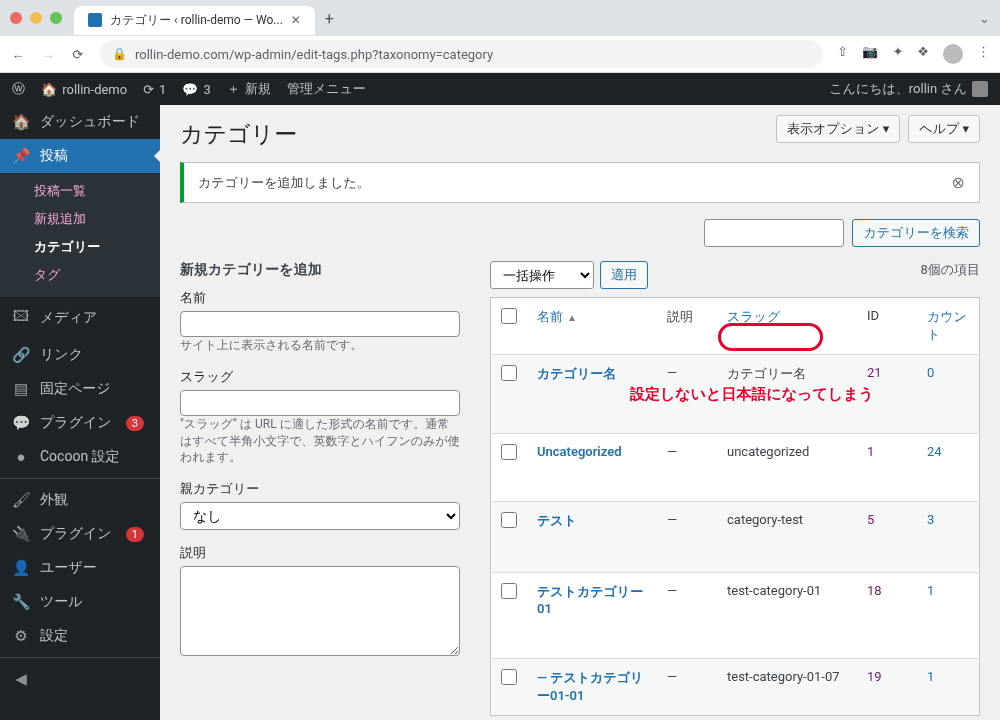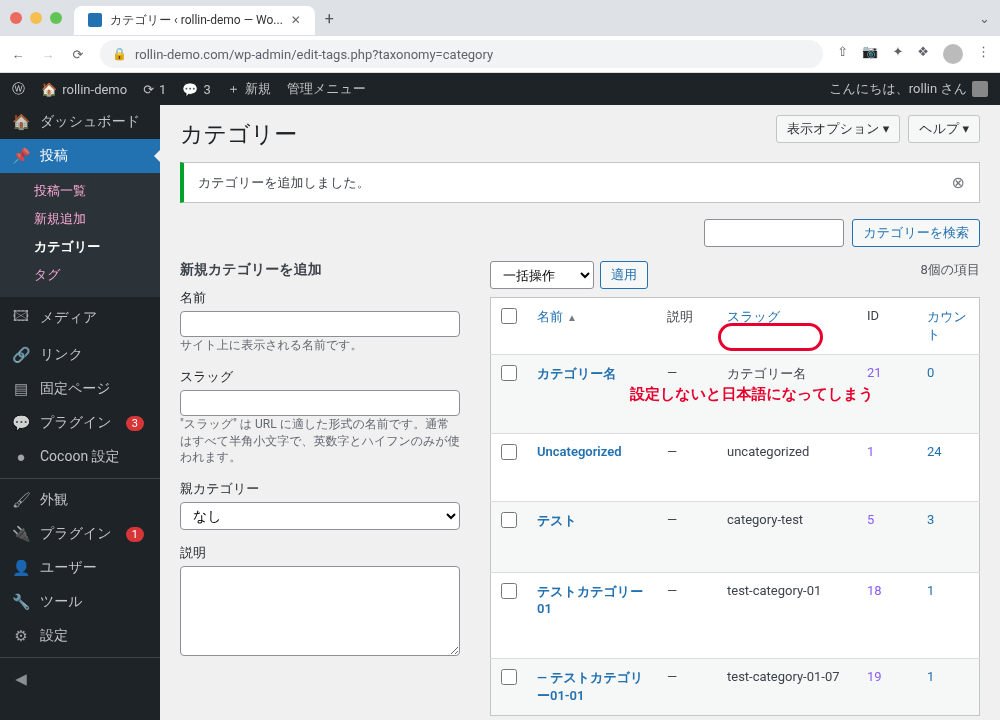--- a/index.html
+++ b/index.html
@@ -73,21 +73,21 @@
 .search-row input { width: 140px; border: 1px solid #8c8f94; border-radius: 3px; padding: 3px 6px; }
 
 table.wp-list { width: 100%; border-collapse: collapse; background: #fff; border: 1px solid #c3c4c7; }
 table.wp-list th, table.wp-list td { text-align: left; padding: 10px 10px; vertical-align: top; font-size: 13px; }
 table.wp-list thead th { font-weight: 400; }
 table.wp-list thead th a { color: #2271b1; text-decoration: none; display: flex; align-items: center; gap: 4px; }
 table.wp-list tbody tr { border-top: 1px solid #dcdcde; }
 table.wp-list tbody tr:nth-child(odd) { background: #f6f7f7; }
 .col-cb { width: 28px; }
 .col-name a { color: #2271b1; font-weight: 600; text-decoration: none; }
-.col-id { color: #8b5cf6; }
+.col-id { color: #701a75; }
 .col-posts { text-align: right; }
 .col-posts a { color: #2271b1; text-decoration: none; }
 .sort-tri { font-size: 10px; color: #787c82; }
 
 .annotation { position: absolute; border: 3px solid #e6002d; border-radius: 14px; padding: 2px 10px; font-size: 13px; }
 .annotation-text { color: #e6002d; font-weight: 600; font-size: 15px; position: absolute; }
 .rel-wrap { position: relative; }
 input[type=checkbox] { width: 16px; height: 16px; border: 1px solid #8c8f94; border-radius: 3px; }
 </style>
 </head>

